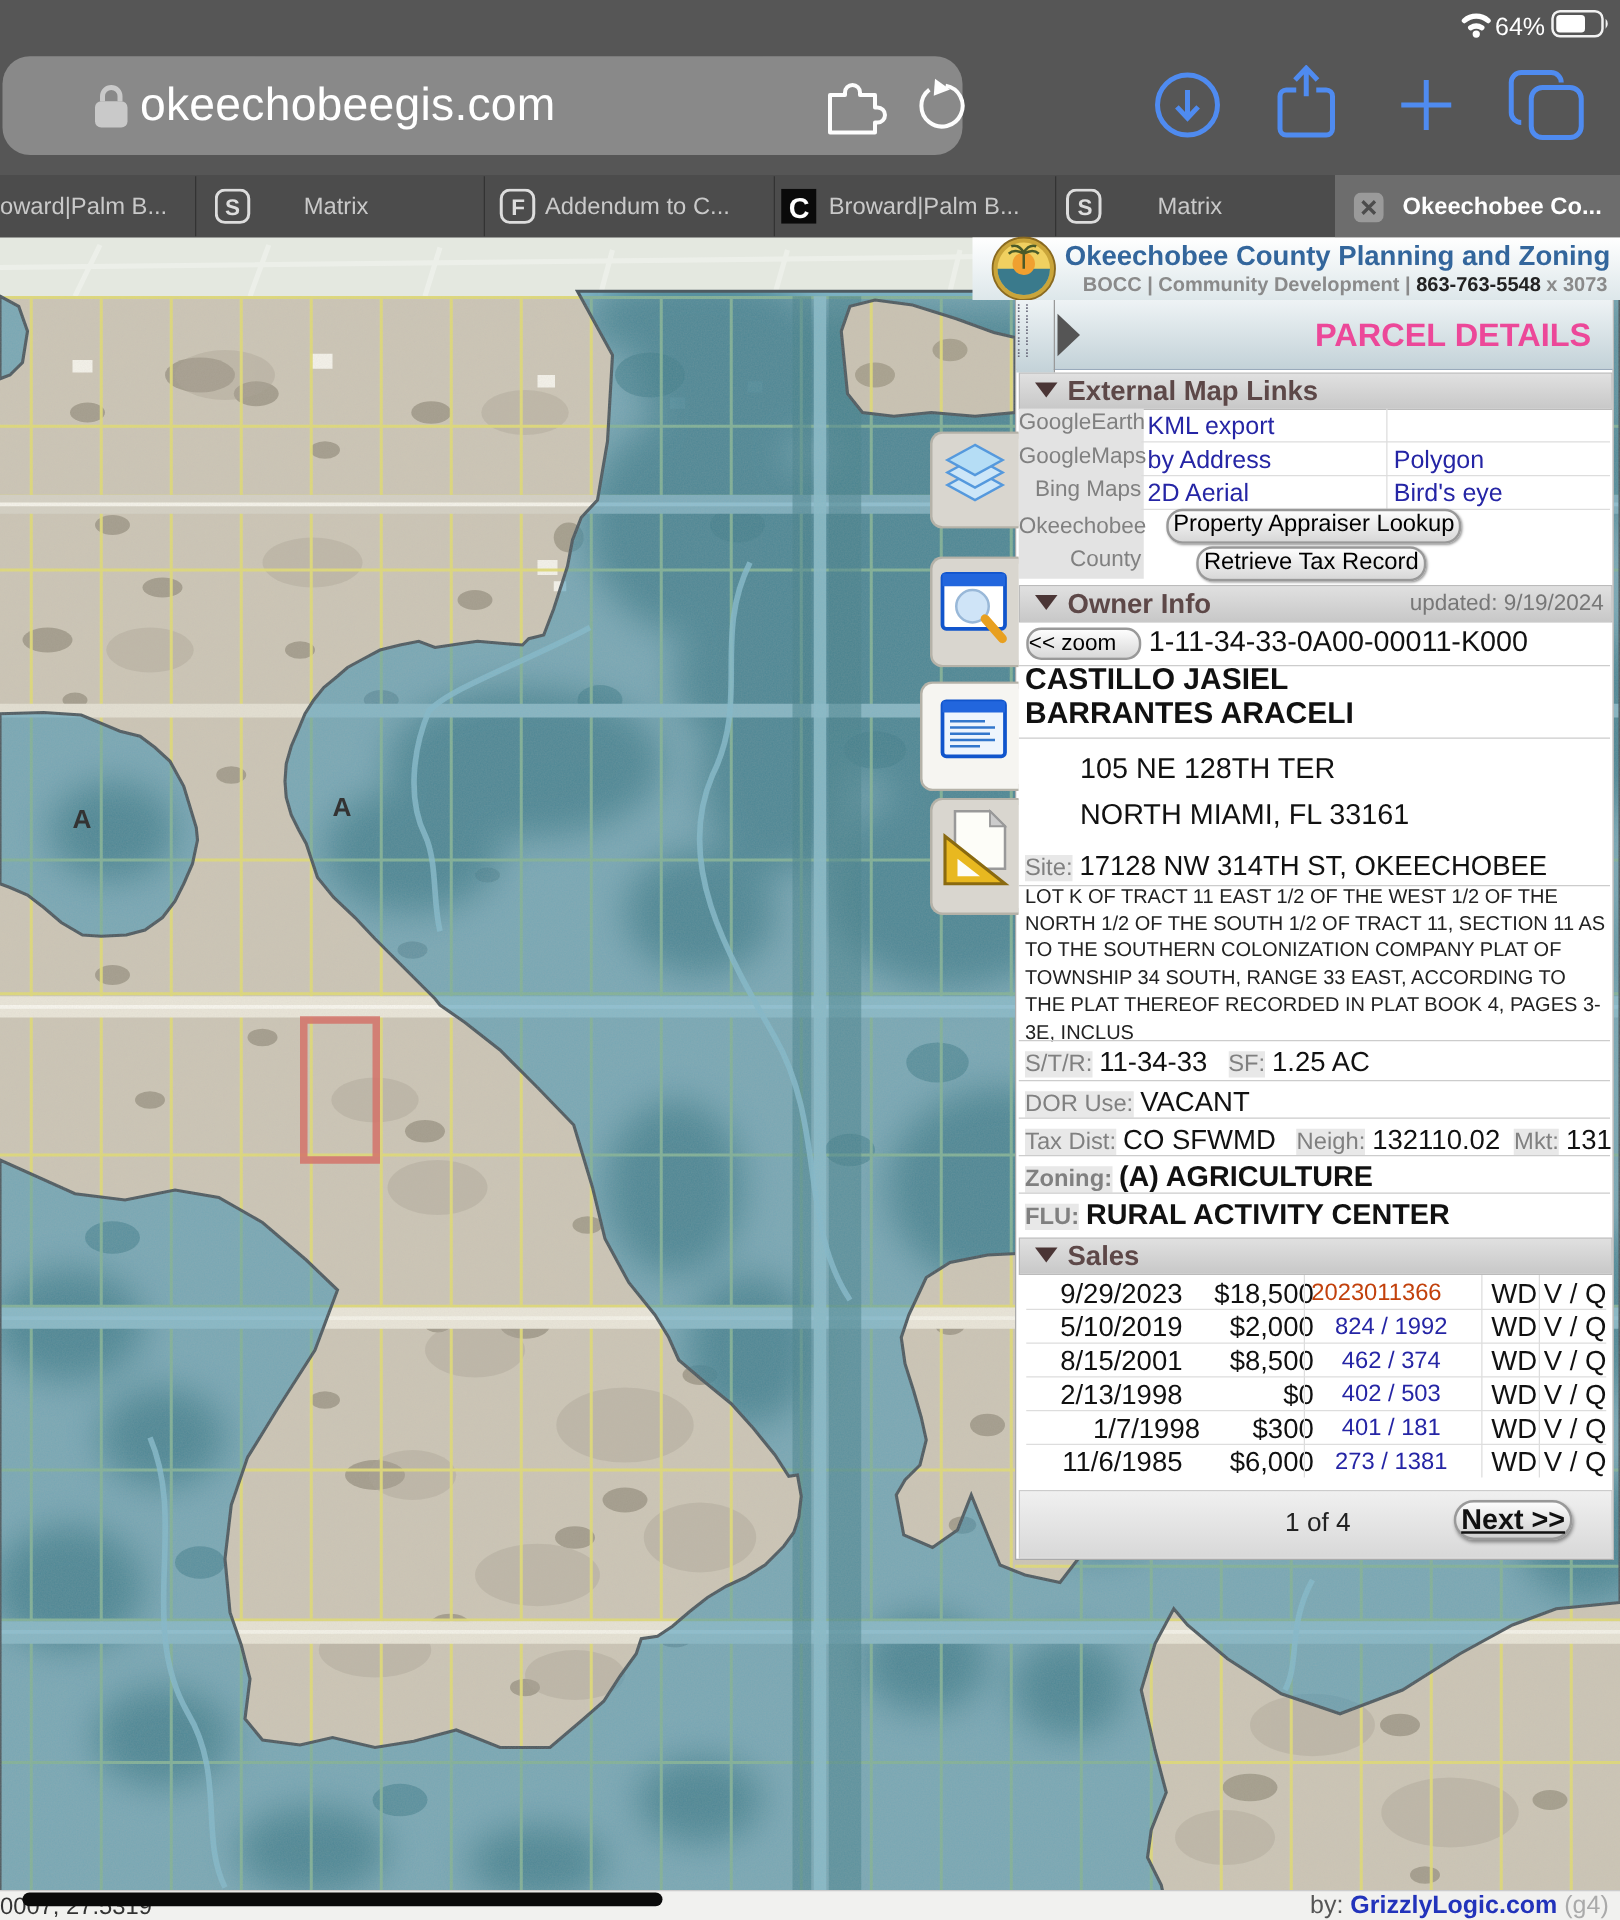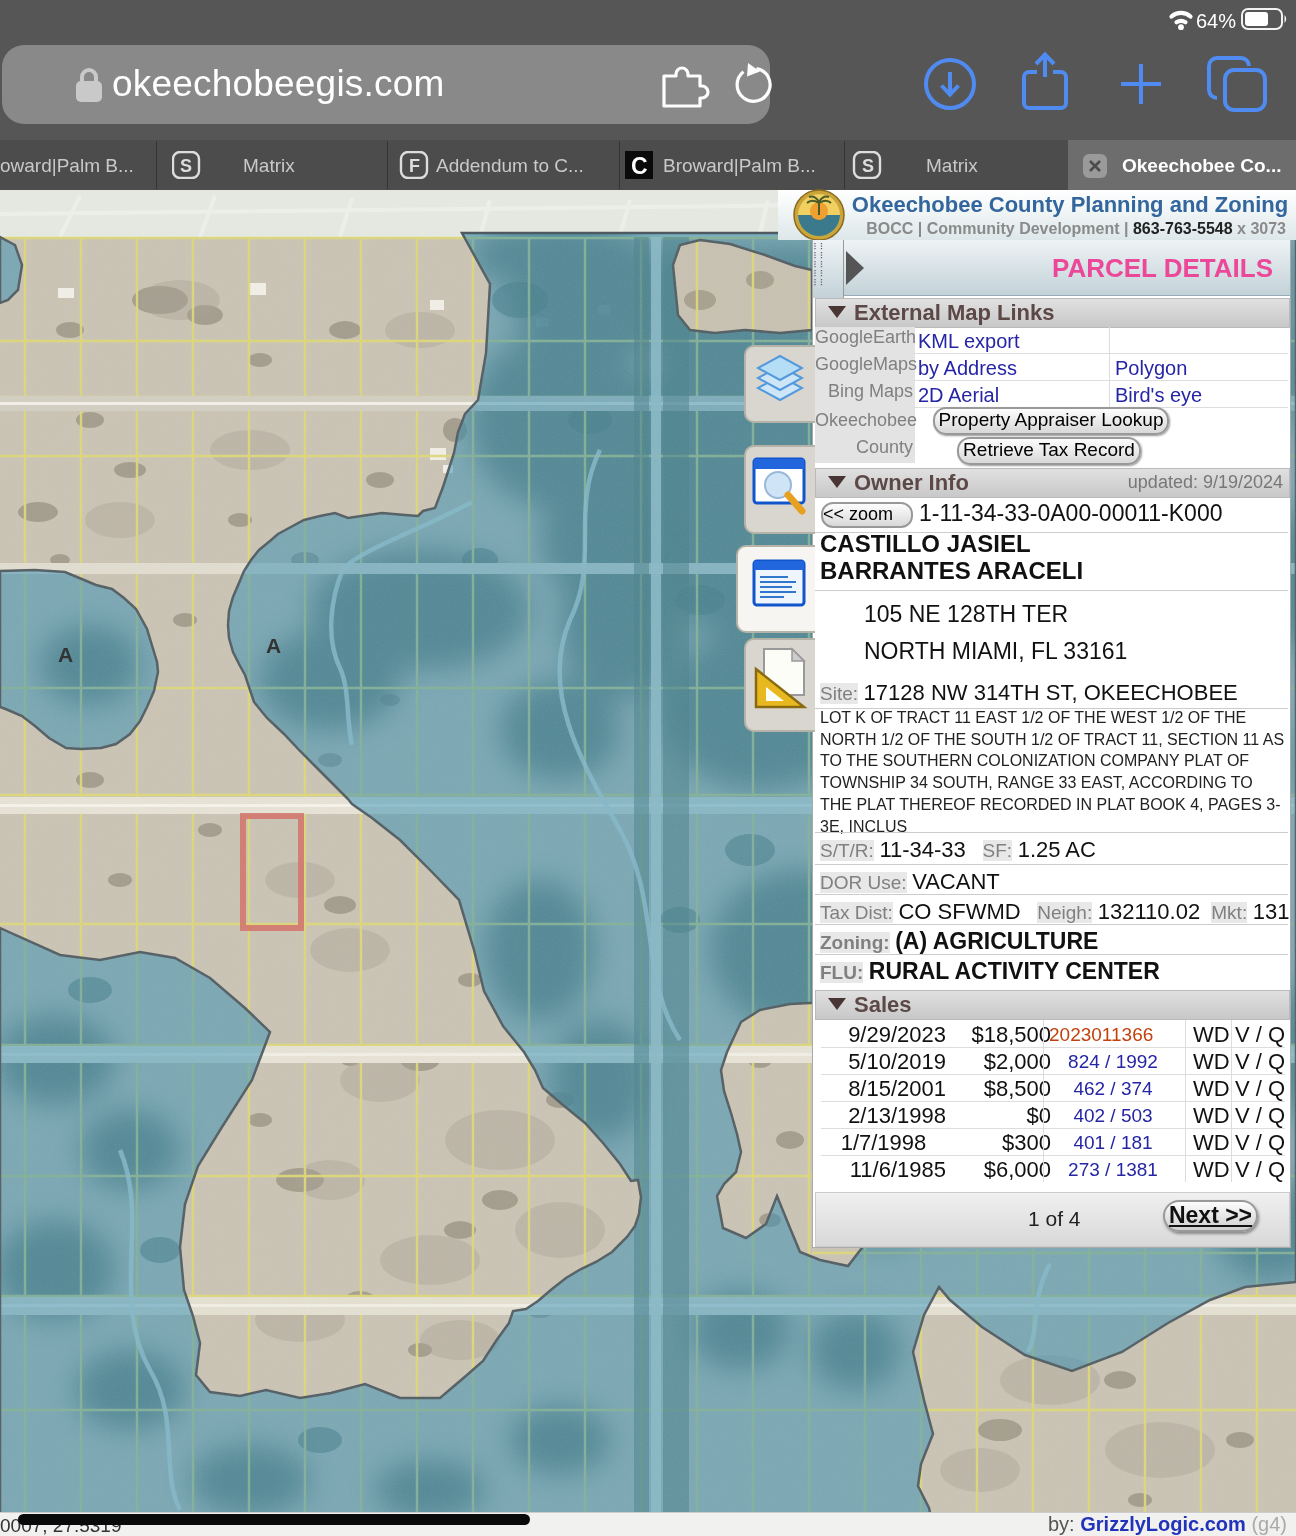--- a/index.html
+++ b/index.html
@@ -412,21 +412,21 @@
       <div class="abs" style="left:228px;top:58px;width:128px;text-align:center;color:#2525a5;font-size:19px;">462 / 374</div>
       <div class="abs" style="left:372px;top:56px;">WD</div>
       <div class="abs" style="left:414px;top:56px;">V / Q</div>
     <div class="abs" style="left:0;top:54px;width:464px;height:1px;background:#ddd;"></div>
     <div class="abs" style="left:0;top:83px;width:125px;text-align:right;">2/13/1998</div>
       <div class="abs" style="left:130px;top:83px;width:100px;text-align:right;">$0</div>
       <div class="abs" style="left:228px;top:85px;width:128px;text-align:center;color:#2525a5;font-size:19px;">402 / 503</div>
       <div class="abs" style="left:372px;top:83px;">WD</div>
       <div class="abs" style="left:414px;top:83px;">V / Q</div>
     <div class="abs" style="left:0;top:81px;width:464px;height:1px;background:#ddd;"></div>
-    <div class="abs" style="left:0;top:110px;width:125px;text-align:center;">1/7/1998</div>
+    <div class="abs" style="left:14px;top:110px;width:125px;text-align:right;">1/7/1998</div>
       <div class="abs" style="left:130px;top:110px;width:100px;text-align:right;">$300</div>
       <div class="abs" style="left:228px;top:112px;width:128px;text-align:center;color:#2525a5;font-size:19px;">401 / 181</div>
       <div class="abs" style="left:372px;top:110px;">WD</div>
       <div class="abs" style="left:414px;top:110px;">V / Q</div>
     <div class="abs" style="left:0;top:108px;width:464px;height:1px;background:#ddd;"></div>
     <div class="abs" style="left:0;top:137px;width:125px;text-align:right;">11/6/1985</div>
       <div class="abs" style="left:130px;top:137px;width:100px;text-align:right;">$6,000</div>
       <div class="abs" style="left:228px;top:139px;width:128px;text-align:center;color:#2525a5;font-size:19px;">273 / 1381</div>
       <div class="abs" style="left:372px;top:137px;">WD</div>
       <div class="abs" style="left:414px;top:137px;">V / Q</div>

